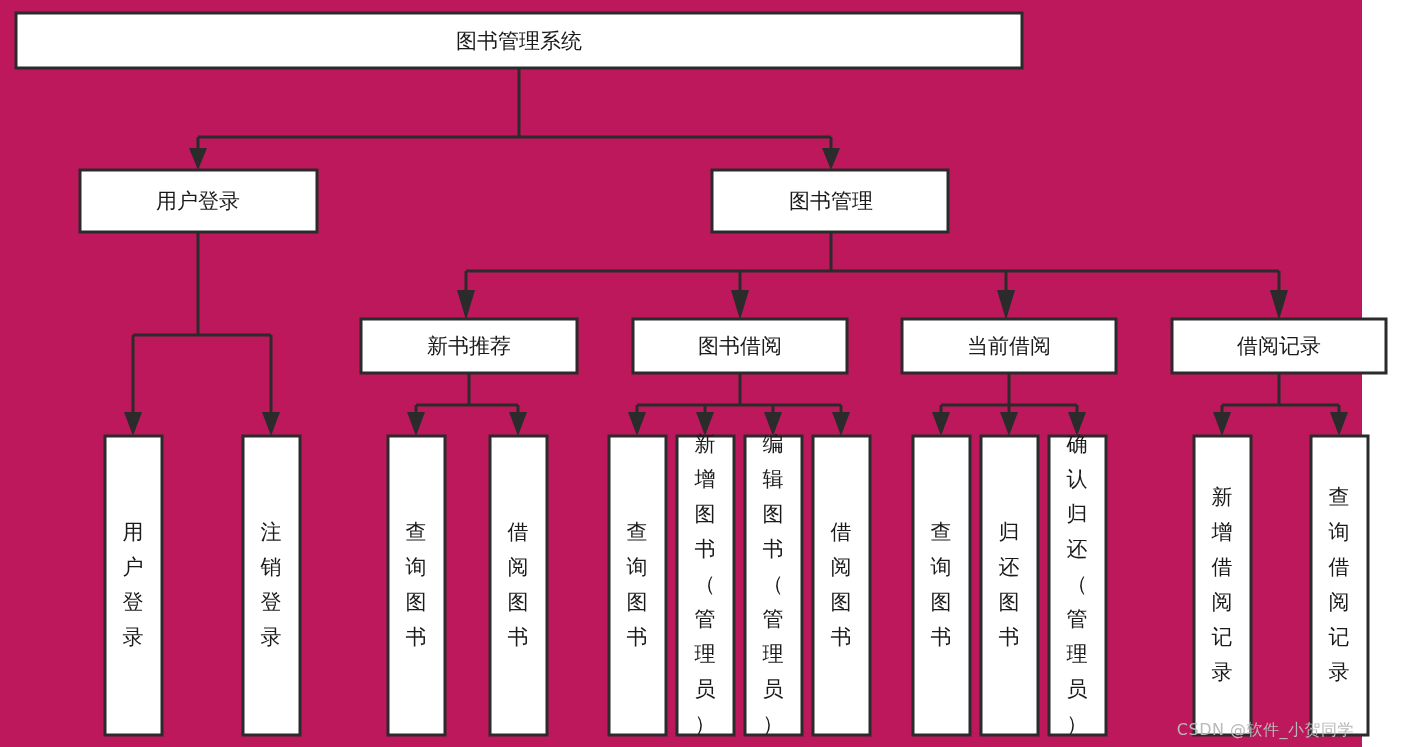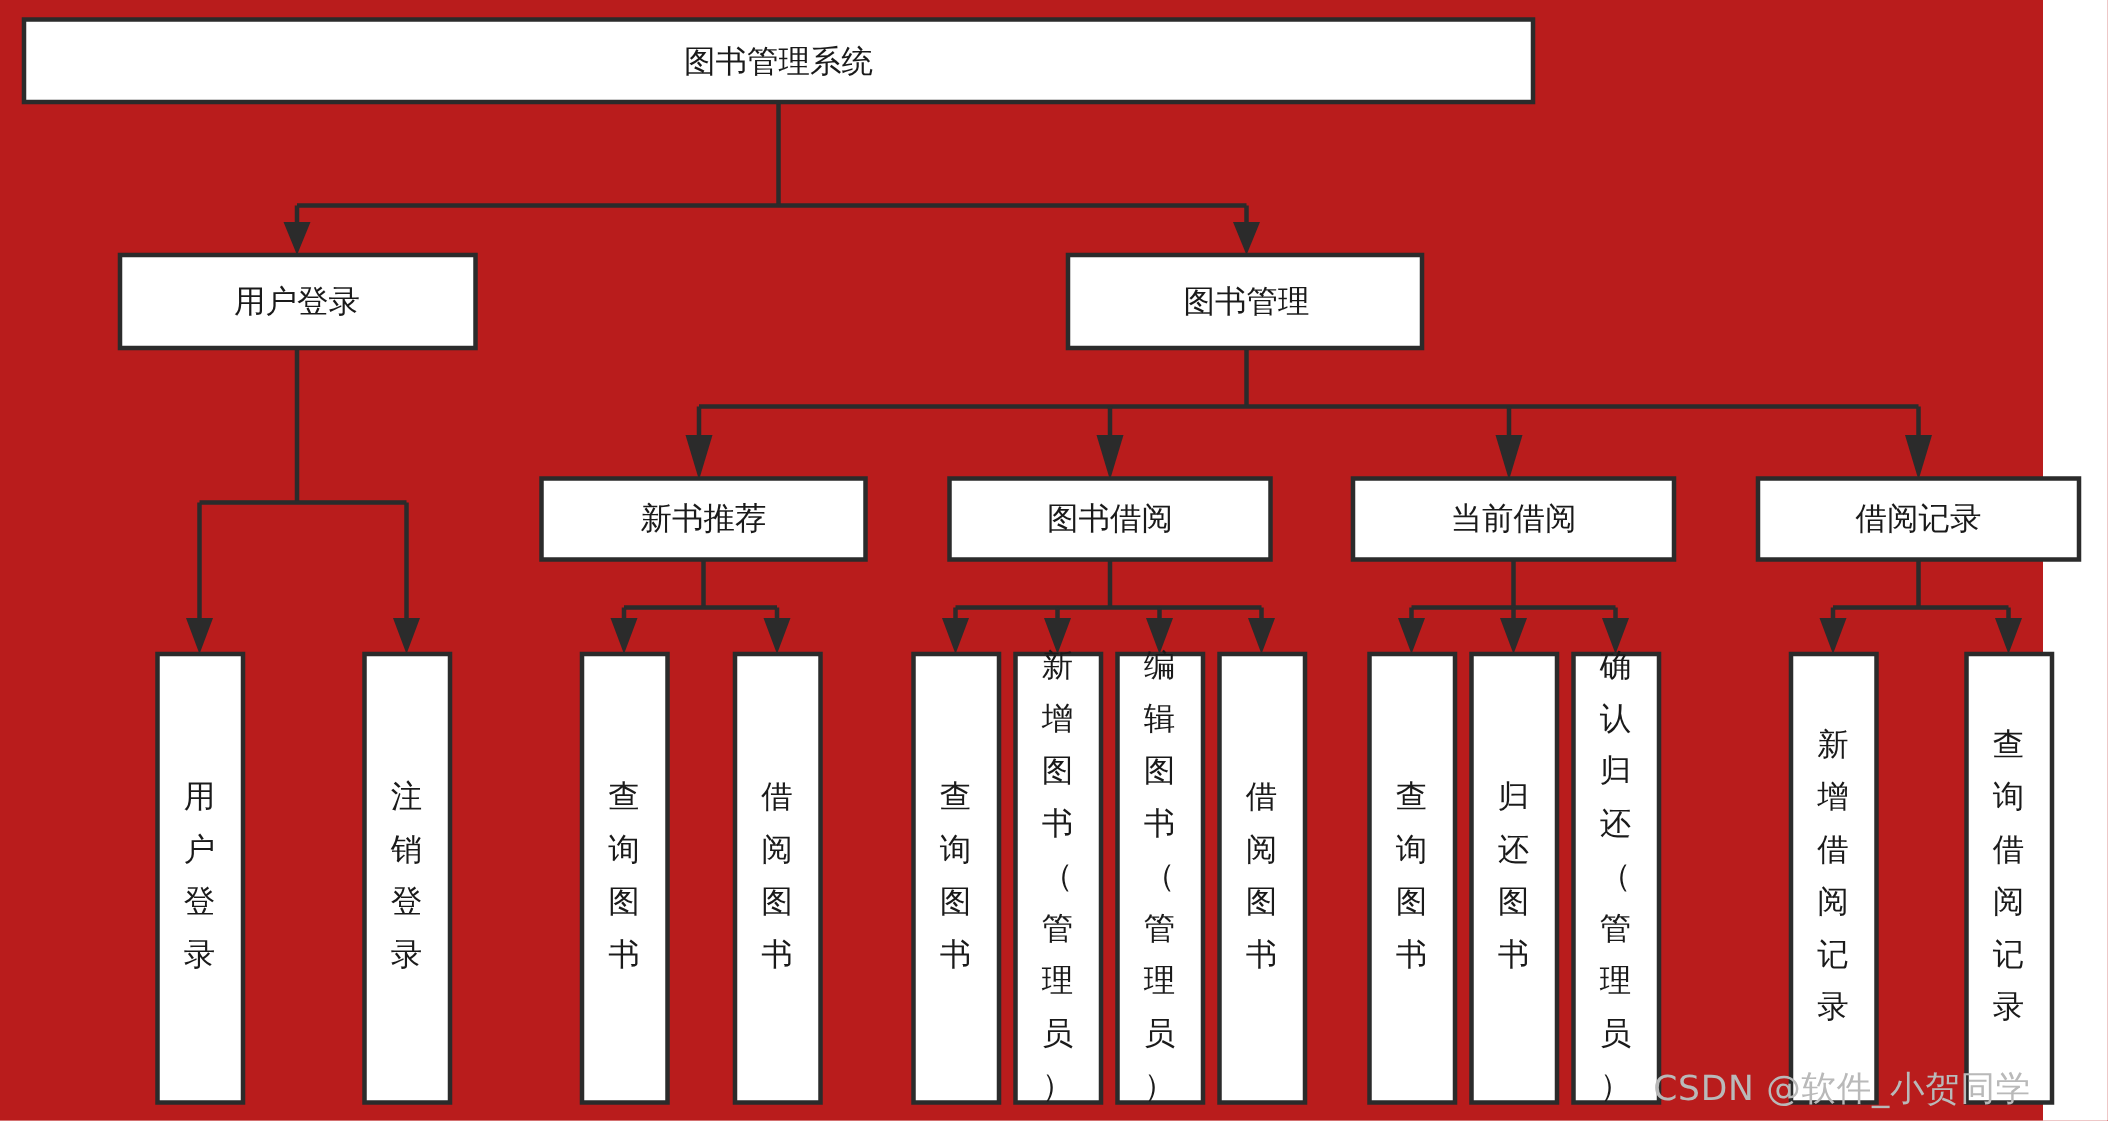--- a/index.html
+++ b/index.html
@@ -10,21 +10,21 @@
   body {
     width: 1405px;
     height: 747px;
     font-family: "DejaVu Sans", "Liberation Sans", sans-serif;
     overflow: hidden;
   }
   #diagram-root {
     position: relative;
     width: 1362px;
     height: 747px;
-    background: #b91c1c;
+    background: #be185d;
   }
   svg#tree-svg {
     position: absolute;
     top: 0;
     left: 0;
     width: 1405px;
     height: 747px;
     display: block;
   }
   .node-box {
@@ -53,21 +53,21 @@
     fill: #1a1a1a;
     font-family: "DejaVu Sans", "Liberation Sans", sans-serif;
     font-size: 21px;
     text-anchor: middle;
   }
   .watermark-text {
     position: absolute;
     right: 8px;
     bottom: 6px;
     font-family: "DejaVu Sans", "Liberation Sans", sans-serif;
-    font-size: 23px;
+    font-size: 16px;
     color: #b9b9b9;
     white-space: nowrap;
     letter-spacing: 0.5px;
   }
 </style>
 </head>
 <body>
 
 <div id="diagram-root">
 

